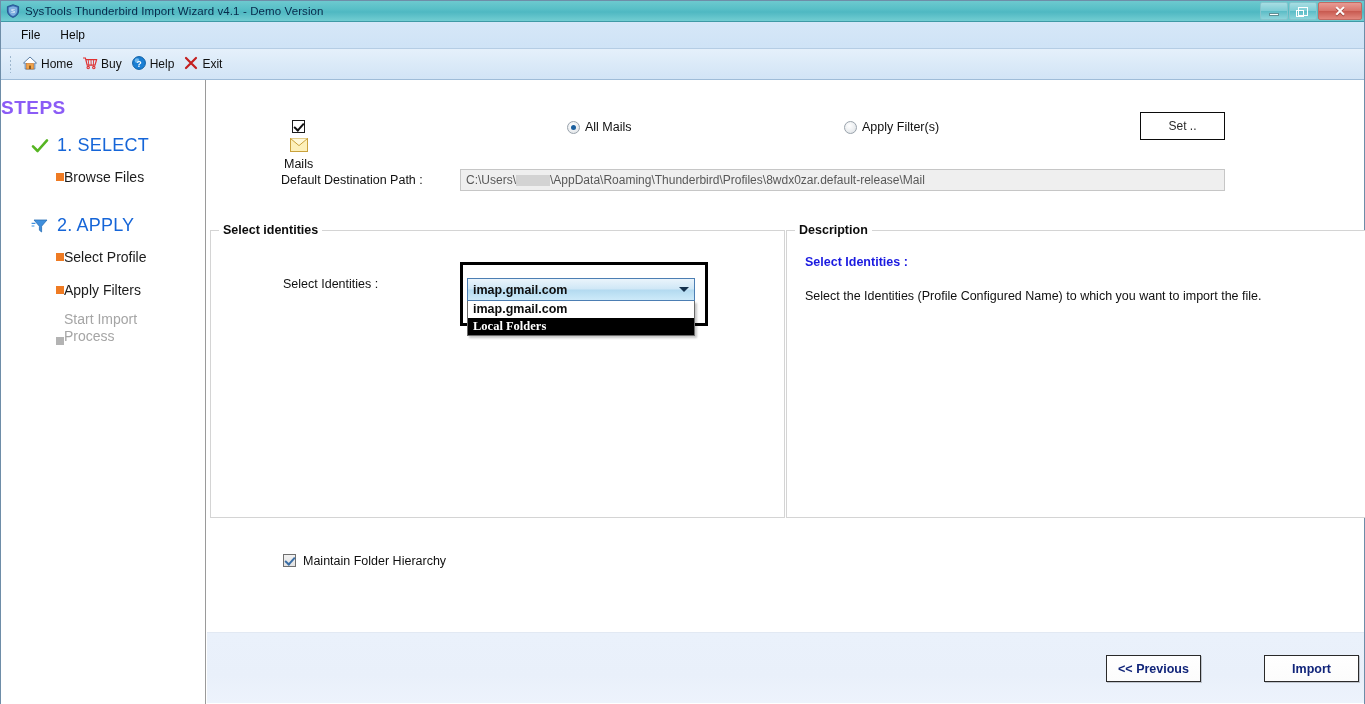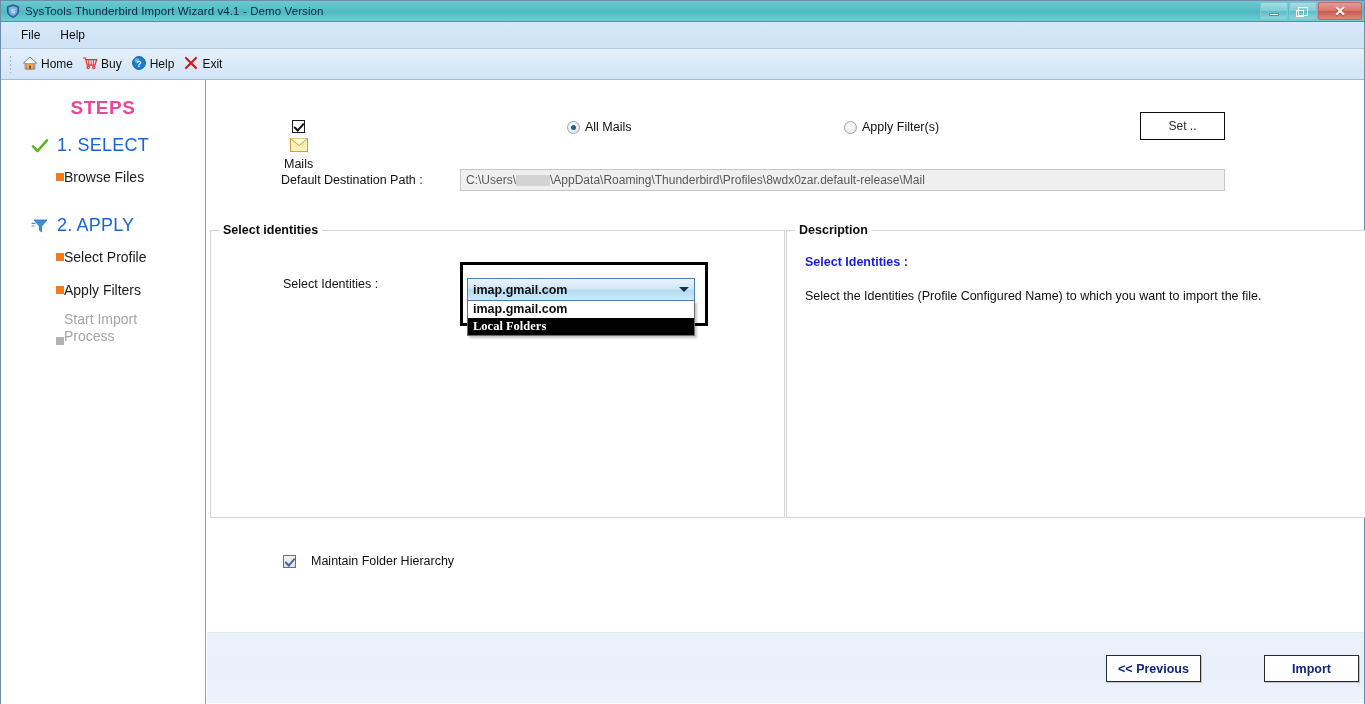--- a/index.html
+++ b/index.html
@@ -158,25 +158,24 @@
   }
   .sidebar {
     width: 205px;
     flex: 0 0 205px;
     border-right: 1px solid #9a9a9a;
     box-sizing: border-box;
     background: #ffffff;
     position: relative;
   }
   .steps-title {
-    text-align: center;
     font-family: "Liberation Sans", sans-serif;
     font-weight: bold;
     font-size: 19px;
-    color: #ec4899;
+    color: #8b5cf6;
     letter-spacing: 0.5px;
     margin-top: 17px;
   }
   .step-head {
     display: flex;
     align-items: center;
     gap: 8px;
     padding-left: 30px;
     margin-top: 16px;
   }
@@ -446,22 +445,22 @@
     font-size: 12.5px;
     color: #101010;
     line-height: 16px;
   }
 
   .maintain-row {
     position: absolute;
     left: 77px;
     top: 474px;
     display: flex;
-    align-items: center;
-    gap: 15px;
+    align-items: flex-start;
+    gap: 7px;
     font-size: 12.5px;
     color: #101010;
   }
 
   
   .bottombar {
     position: absolute;
     left: 206px;
     right: 0;
     bottom: 0;

